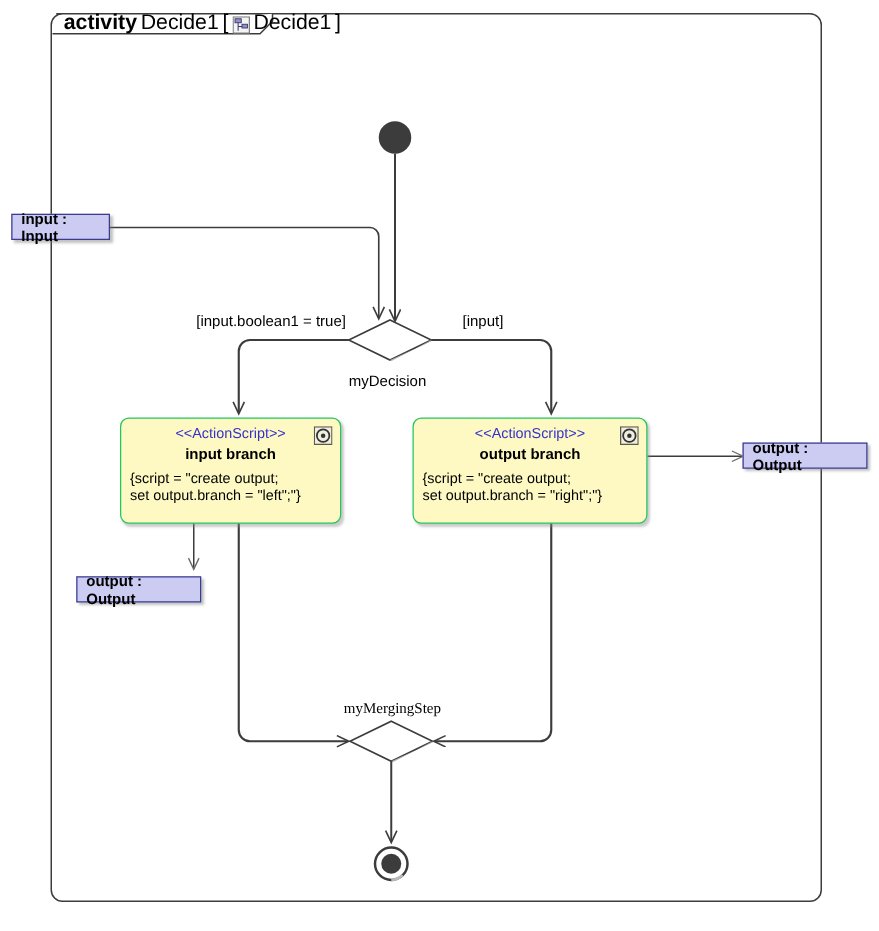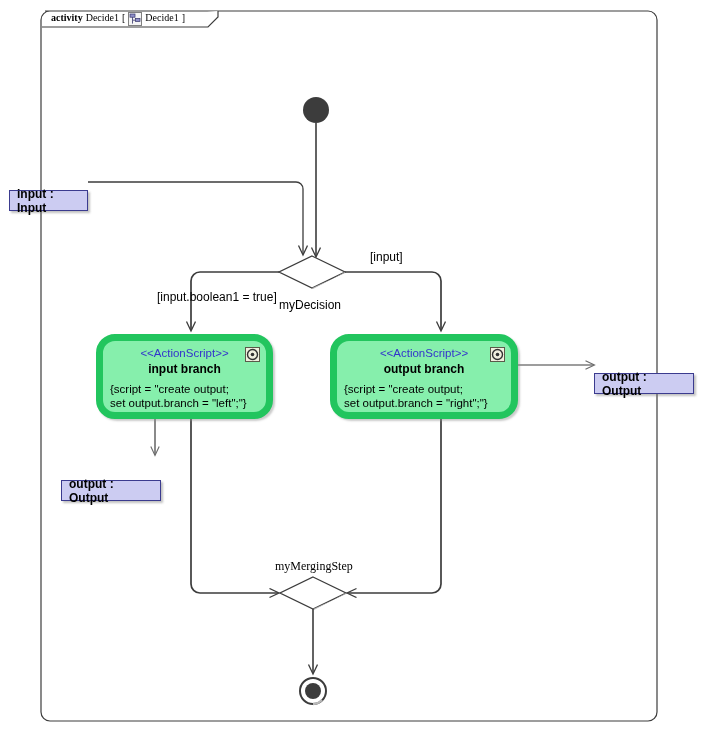--- a/index.html
+++ b/index.html
@@ -25,25 +25,24 @@
   
   .frame-label {
     position: absolute;
     left: 45px;
     top: 8px;
     height: 19px;
     display: flex;
     align-items: center;
     gap: 3px;
     padding: 0 7px 0 6px;
-    font-size: 10px;
+    font-size: 17px;
     color: #000;
     white-space: nowrap;
     z-index: 5;
-    font-family: Liberation Serif, serif;
   }
   .frame-label .kw { font-weight: bold; }
   .frame-icon {
     display: inline-block;
     width: 14px;
     height: 14px;
     position: relative;
     top: 1px;
   }
   
@@ -55,28 +54,27 @@
     font-size: 12px;
     font-weight: bold;
     display: flex;
     align-items: center;
     justify-content: center;
     padding: 0 7px;
     height: 21px;
     box-sizing: border-box;
     box-shadow: 2px 2px 2px rgba(120,120,120,0.45);
     z-index: 4;
-    margin-top: 19px;
   }
   
   .action {
     position: absolute;
-    background: #86efac;
-    border: 7px solid #22c55e;
-    border-radius: 19px;
+    background: #fef9c3;
+    border: 1px solid #22c55e;
+    border-radius: 7px;
     box-sizing: border-box;
     box-shadow: 2px 2px 2px rgba(140,140,140,0.45);
     z-index: 4;
     overflow: hidden;
   }
   .action .stereo {
     text-align: center;
     color: #3333cc;
     font-size: 11.5px;
     margin-top: 6px;
@@ -224,21 +222,21 @@
         <circle cx="7.5" cy="7.5" r="5" fill="none" stroke="#333" stroke-width="1.4"></circle>
         <circle cx="7.5" cy="7.5" r="1.8" fill="#333"></circle>
       </svg>
     </div>
     <div class="stereo">&lt;&lt;ActionScript&gt;&gt;</div>
     <div class="aname">output branch</div>
     <div class="body">{script = "create output;</div>
     <div class="body" style="margin-top:0;">set output.branch = "right";"}</div>
   </div>
 
-  <div class="lbl" style="left:157px; top:250px;margin-top:40px;">[input.boolean1 = true]</div>
+  <div class="lbl" style="left:157px; top:250px;">[input.boolean1 = true]</div>
 
   <div class="lbl" style="left:370px; top:250px;">[input]</div>
 
   <div class="lbl" style="left:279px; top:298px;">myDecision</div>
 
   <div class="lbl" style="left:275px; top:559px;font-family:Liberation Serif, serif;">myMergingStep</div>
 
 </div>
 
 </body></html>

